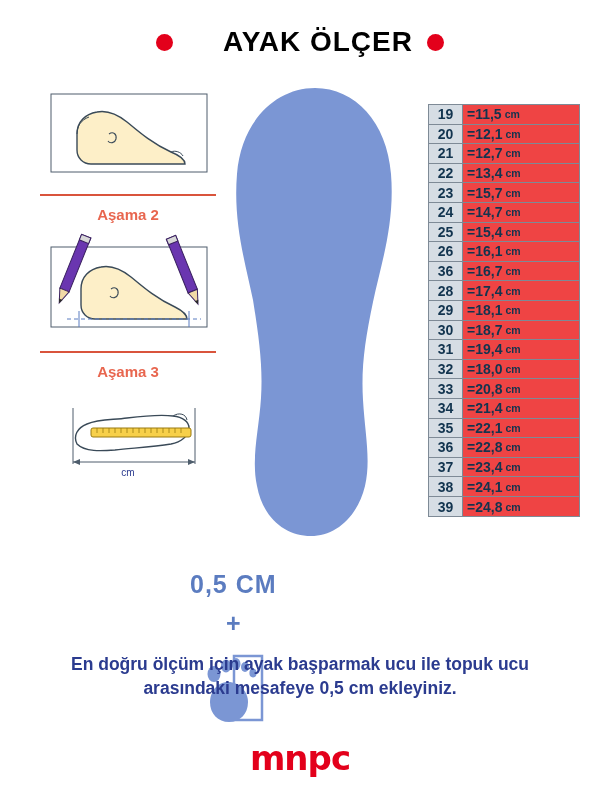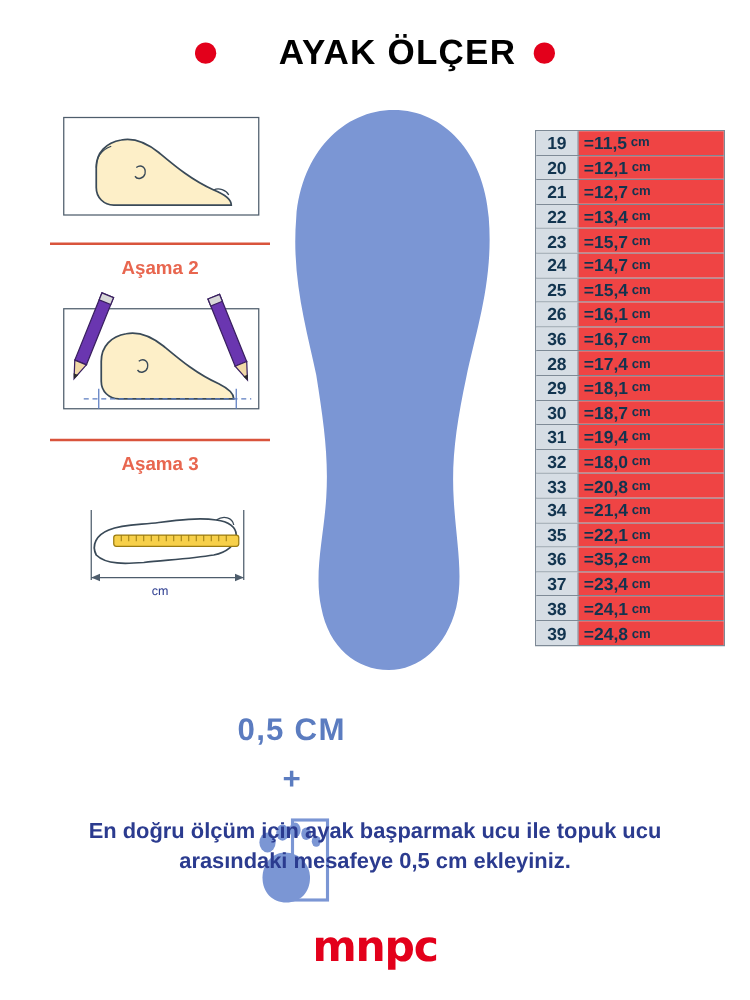--- a/index.html
+++ b/index.html
@@ -415,21 +415,21 @@
     <div class="size-row">
       <div class="size-num">35</div>
       <div class="size-val">
           <span>=22,1</span>
           <span class="unit">cm</span>
         </div>
     </div>
     <div class="size-row">
       <div class="size-num">36</div>
       <div class="size-val">
-          <span>=35,2</span>
+          <span>=22,8</span>
           <span class="unit">cm</span>
         </div>
     </div>
     <div class="size-row">
       <div class="size-num">37</div>
       <div class="size-val">
           <span>=23,4</span>
           <span class="unit">cm</span>
         </div>
     </div>

